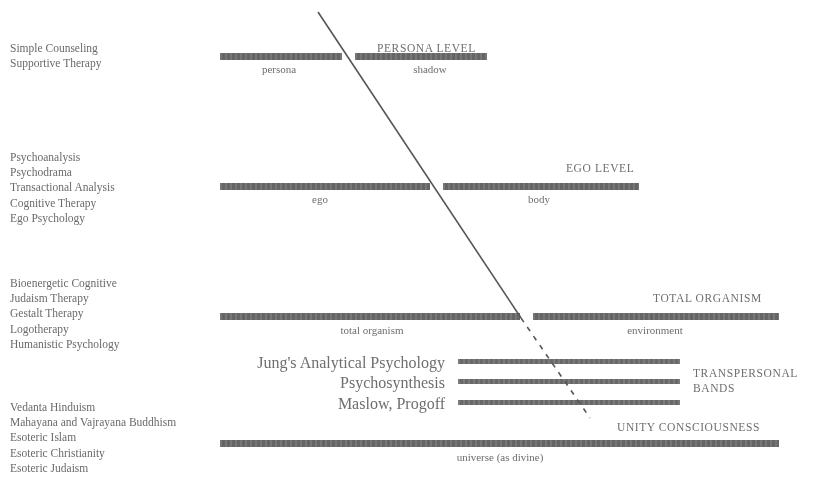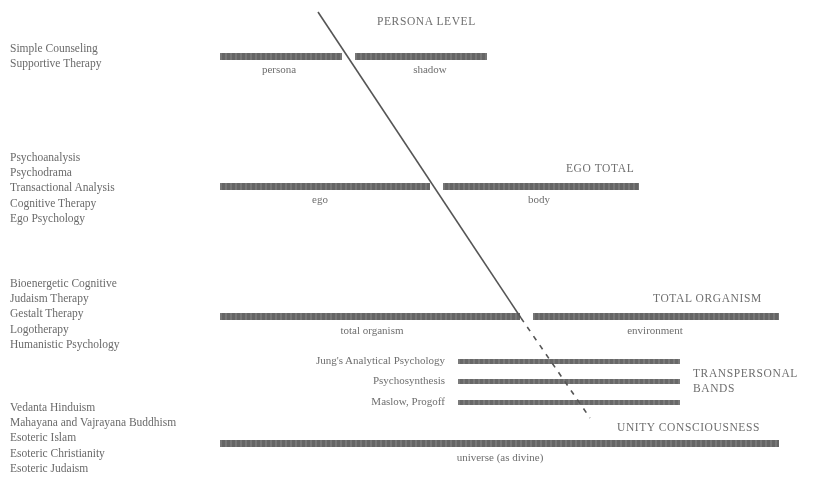--- a/index.html
+++ b/index.html
@@ -6,44 +6,44 @@
   body { width:820px; height:498px; position:relative; overflow:hidden;
          font-family:"Liberation Serif","DejaVu Serif",serif; color:#6e6e6e; }
   .therapy-list { position:absolute; left:10px; font-size:11.5px; line-height:15.2px; color:#6a6a6a; }
   .therapy-list div { white-space:nowrap; }
   .bar { position:absolute; height:7px; background:#6b6b6b;
          background-image: repeating-linear-gradient(90deg, rgba(255,255,255,0.08) 0 2px, rgba(0,0,0,0.06) 2px 5px); }
   .band { position:absolute; height:5px; background:#6f6f6f;
           background-image: repeating-linear-gradient(90deg, rgba(255,255,255,0.08) 0 2px, rgba(0,0,0,0.06) 2px 5px); }
   .level-title { position:absolute; font-size:11.5px; letter-spacing:0.6px; color:#6e6e6e; white-space:nowrap; }
   .sub-label { position:absolute; font-size:11px; color:#6e6e6e; white-space:nowrap; transform:translateX(-50%); }
-  .band-label { position:absolute; font-size:11px; color:#6e6e6e; white-space:nowrap; text-align:right; }
+  .band-label { position:absolute; font-size:16px; color:#6e6e6e; white-space:nowrap; text-align:right; }
   svg.diag { position:absolute; left:0; top:0; }
 </style>
 </head>
 <body>
 
 <div class="therapy-list" style="top:41px;">
   <div>Simple Counseling</div>
   <div>Supportive Therapy</div>
 </div>
-<div class="level-title" style="left:377px; top:15px;">PERSONA LEVEL</div>
+<div class="level-title" style="left:377px; top:42px;text-decoration:underline;">PERSONA LEVEL</div>
 <div class="bar" style="left:220px; top:53px; width:122px;"></div>
 <div class="bar" style="left:355px; top:53px; width:132px;"></div>
 <div class="sub-label" style="left:279px; top:63px;">persona</div>
 <div class="sub-label" style="left:430px; top:63px;">shadow</div>
 
 <div class="therapy-list" style="top:150px;">
   <div>Psychoanalysis</div>
   <div>Psychodrama</div>
   <div>Transactional Analysis</div>
   <div>Cognitive Therapy</div>
   <div>Ego Psychology</div>
 </div>
-<div class="level-title" style="left:566px; top:162px;">EGO TOTAL</div>
+<div class="level-title" style="left:566px; top:162px;">EGO LEVEL</div>
 <div class="bar" style="left:220px; top:183px; width:210px;"></div>
 <div class="bar" style="left:443px; top:183px; width:196px;"></div>
 <div class="sub-label" style="left:320px; top:193px;">ego</div>
 <div class="sub-label" style="left:539px; top:193px;">body</div>
 
 <div class="therapy-list" style="top:276px;">
   <div>Bioenergetic Cognitive</div>
   <div>Judaism Therapy</div>
   <div>Gestalt Therapy</div>
   <div>Logotherapy</div>

